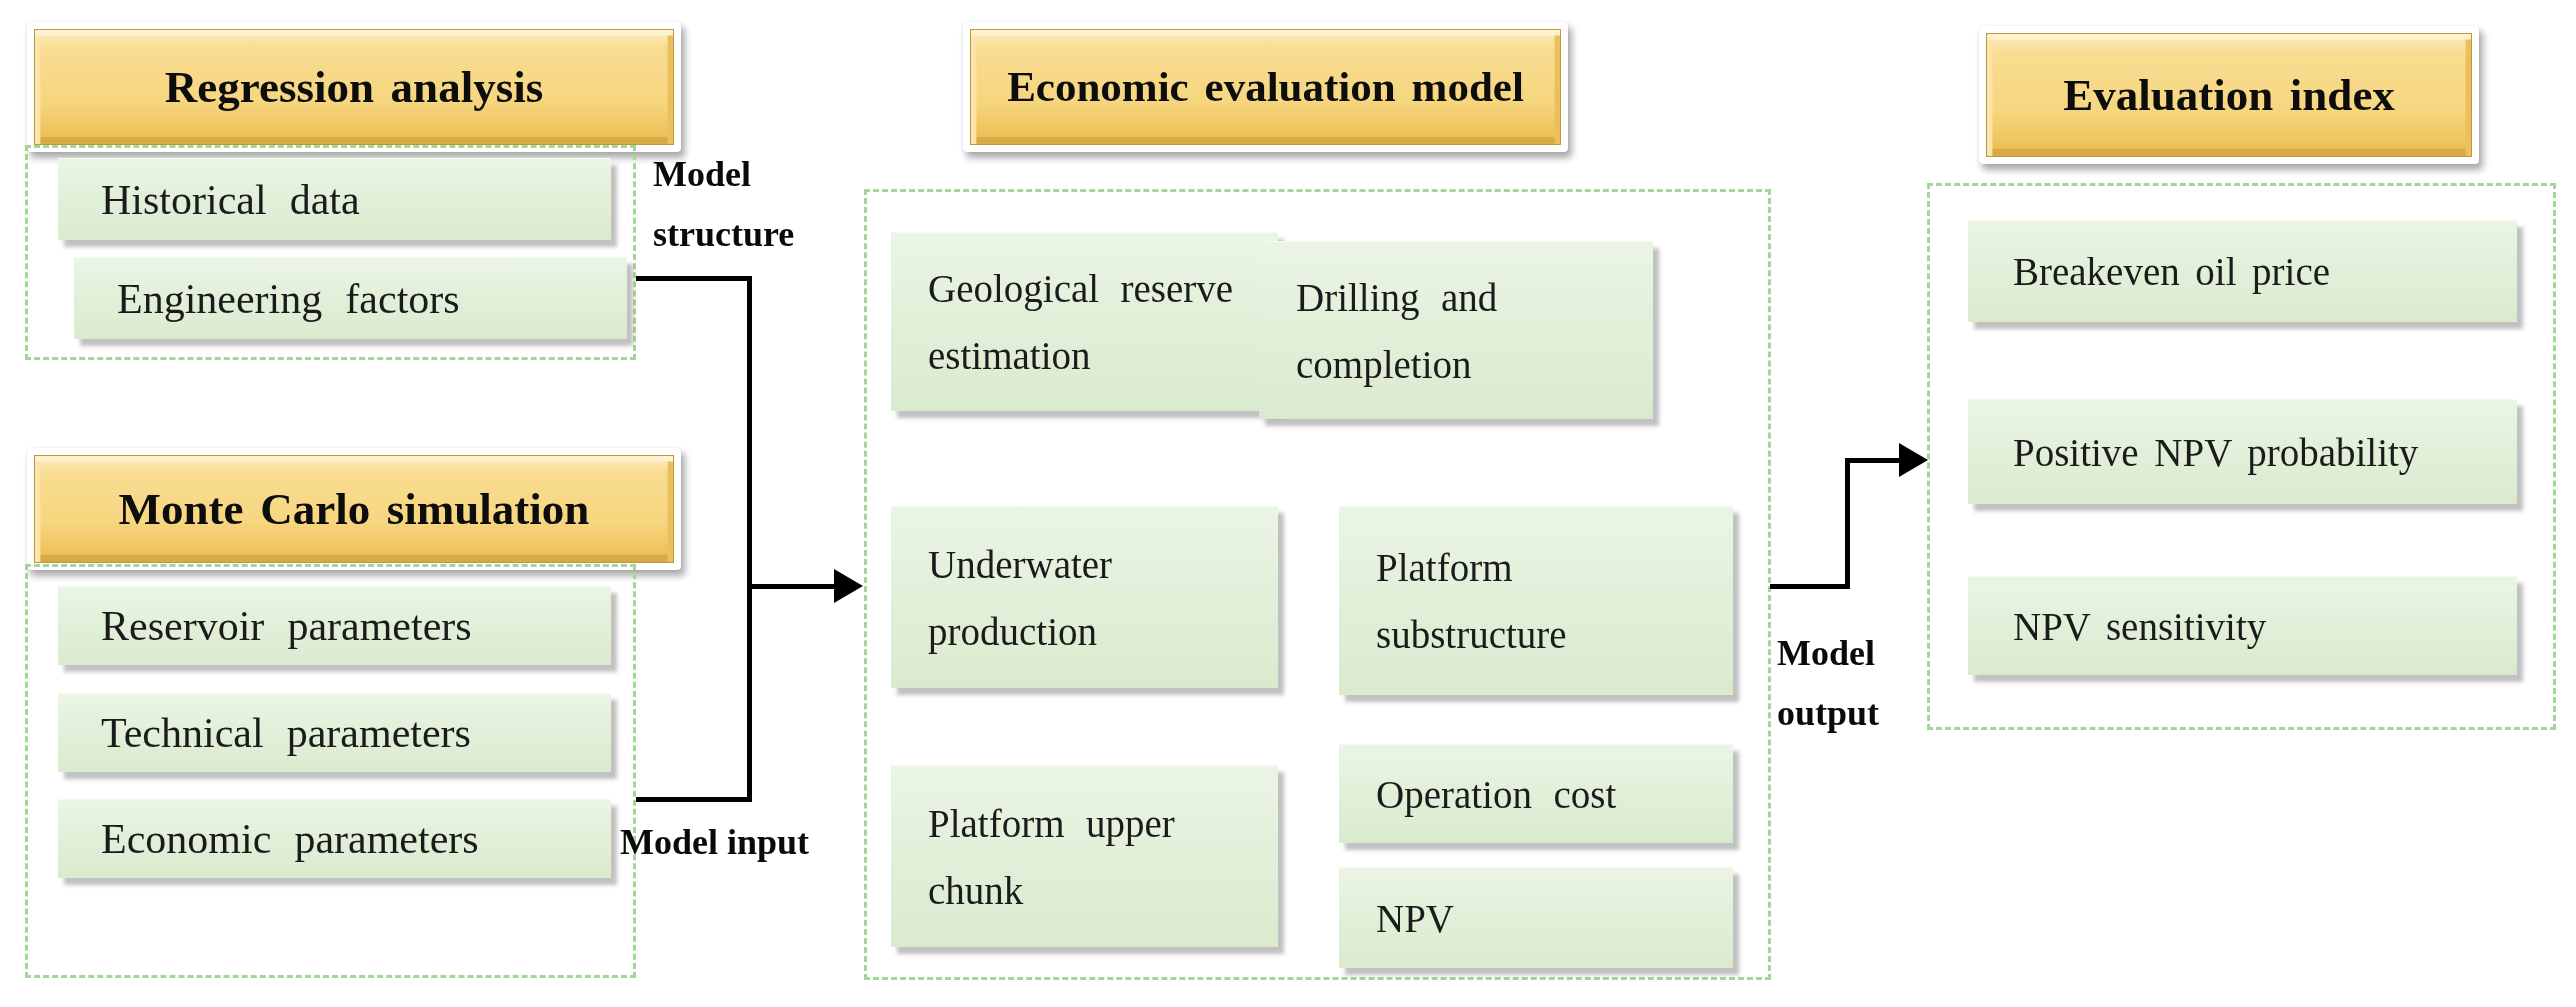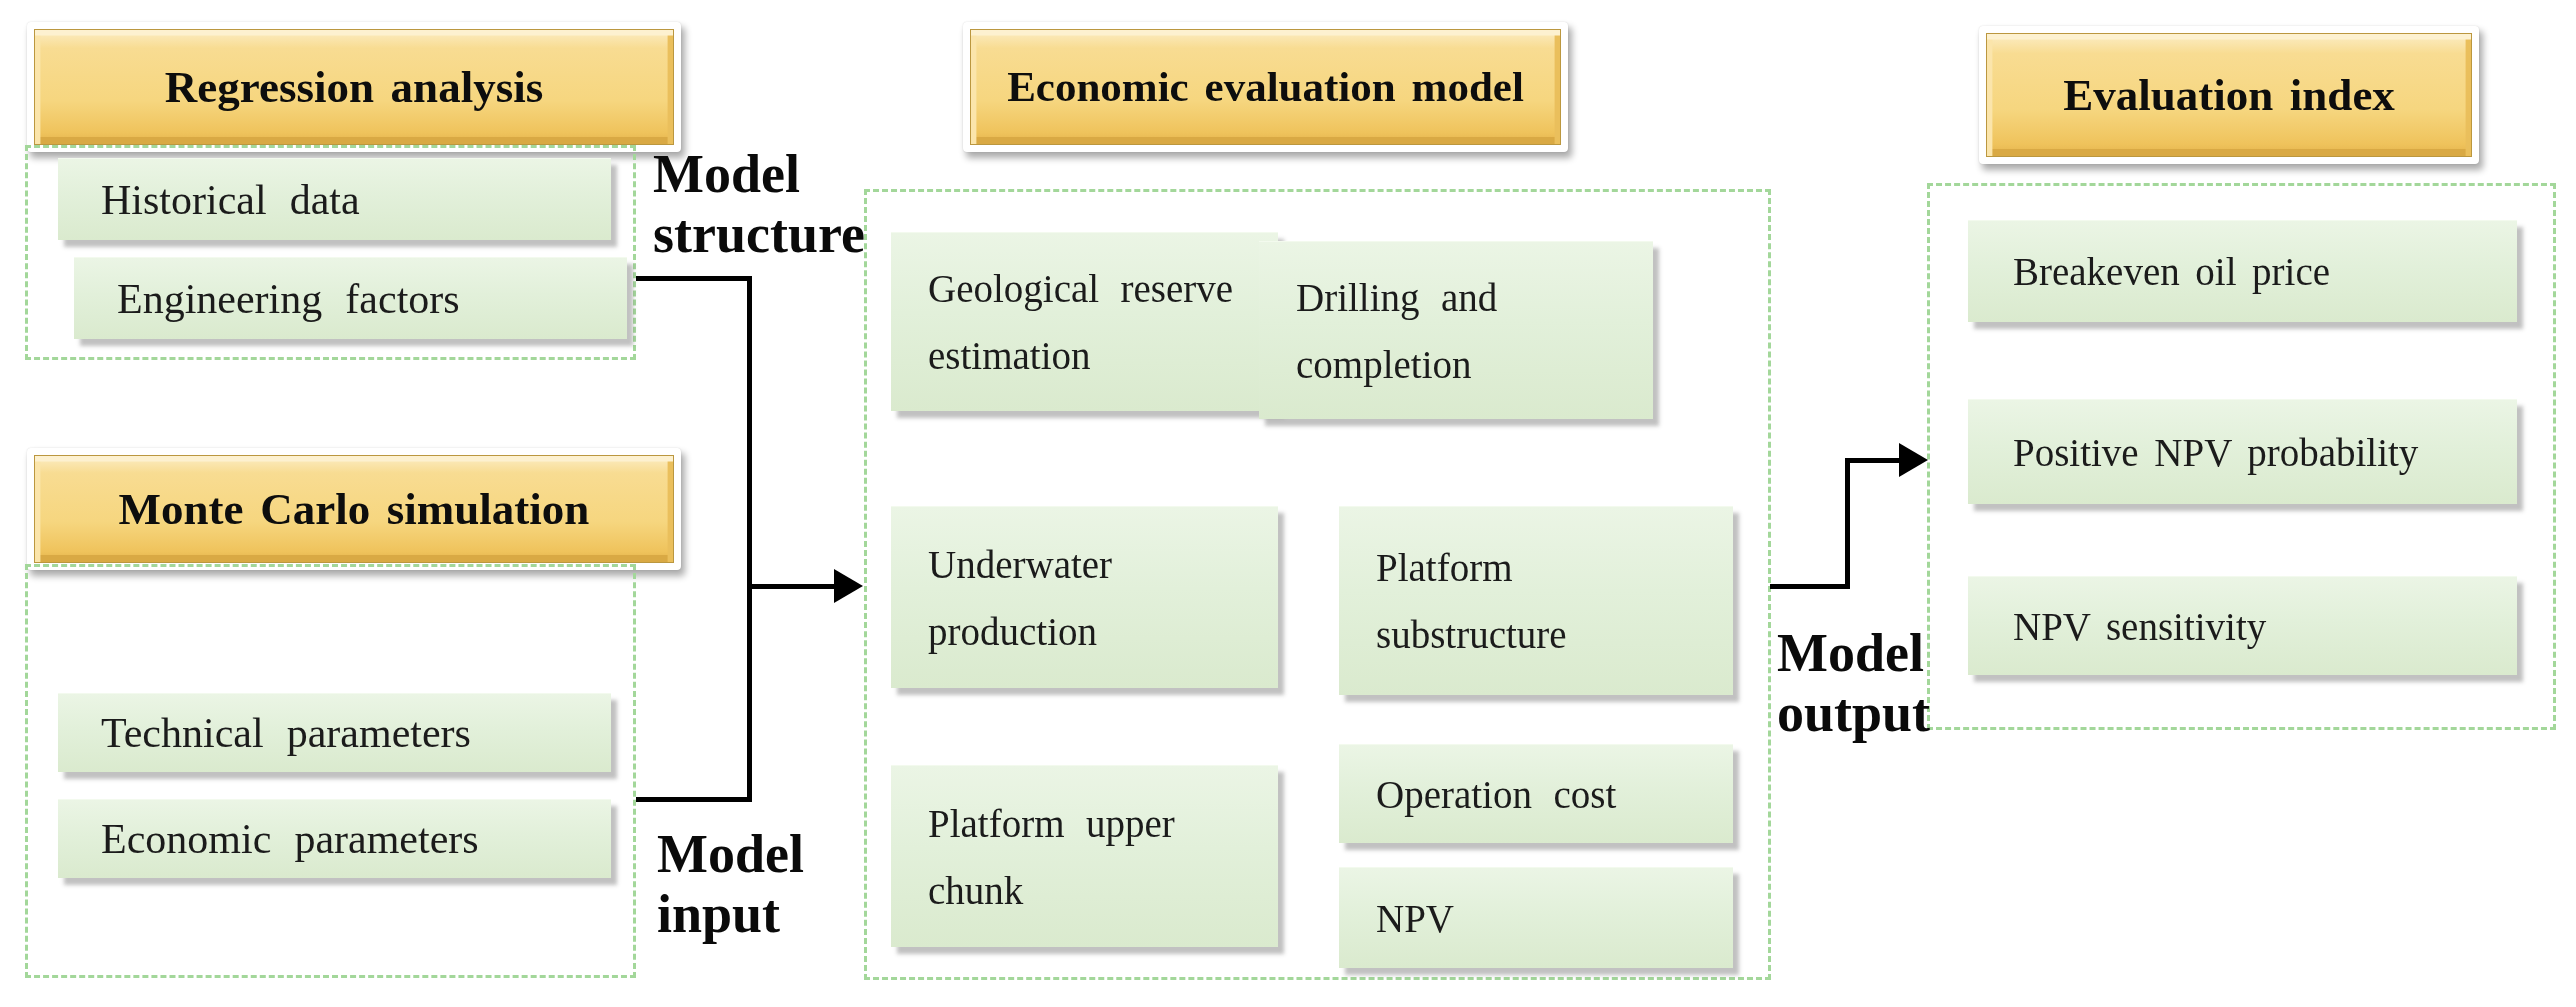--- a/index.html
+++ b/index.html
@@ -36,21 +36,21 @@
   .gbox.right{font-size:39px;word-spacing:0.15em;padding-left:45px;}
   
   .line{position:absolute;background:#000000;}
   .arrowhead{
     position:absolute;width:0;height:0;
     border-top:17px solid transparent;border-bottom:17px solid transparent;
     border-left:29px solid #000000;
   }
   
   .lbl{
-    position:absolute;font-weight:bold;font-size:54px;line-height:60px;color:#0a0a0a;
+    position:absolute;font-weight:bold;font-size:36px;line-height:60px;color:#0a0a0a;
   }
 </style>
 </head>
 <body>
 
 <div id="canvas">
 
   <div class="hdr-frame" style="left:27px;top:21.6px;width:640px;height:116px;">
     <div class="hdr">Regression analysis</div>
   </div>
@@ -72,20 +72,23 @@
   <div class="dash" style="left:864px;top:189px;width:901px;height:785px;"></div>
   <div class="dash" style="left:1927px;top:183px;width:623px;height:541px;"></div>
 
   <div class="gbox" style="left:58px;top:158px;width:553px;height:82px;">
     <span>Historical data</span>
   </div>
   <div class="gbox" style="left:58px;top:257px;width:553px;height:82px;margin-left:16px;">
     <span>Engineering factors</span>
   </div>
 
+  <div class="gbox" style="left:58px;top:586px;width:553px;height:79px;">
+    <span>Reservoir parameters</span>
+  </div>
   <div class="gbox" style="left:58px;top:693px;width:553px;height:79px;">
     <span>Technical parameters</span>
   </div>
   <div class="gbox" style="left:58px;top:799px;width:553px;height:79px;">
     <span>Economic parameters</span>
   </div>
 
   <div class="gbox mid" style="left:891px;top:232px;width:387px;height:179px;">
     <span>Geological reserve estimation</span>
   </div>
@@ -124,17 +127,17 @@
   <div class="line" style="left:636px;top:797px;width:115px;height:4.6px;"></div>
   <div class="line" style="left:748px;top:584px;width:88px;height:4.6px;"></div>
   <div class="arrowhead" style="left:834px;top:569px;"></div>
 
   <div class="line" style="left:1770px;top:584px;width:80px;height:4.6px;"></div>
   <div class="line" style="left:1845px;top:458px;width:4.6px;height:131px;"></div>
   <div class="line" style="left:1848px;top:458px;width:53px;height:4.6px;"></div>
   <div class="arrowhead" style="left:1899px;top:443px;"></div>
 
   <div class="lbl" style="left:653px;top:144px;width:232px;">Model structure</div>
-  <div class="lbl" style="left:657px;top:812px;width:201px;margin-top:12px;">Model input</div>
+  <div class="lbl" style="left:620px;top:812px;width:201px;">Model input</div>
   <div class="lbl" style="left:1777px;top:623px;width:193px;">Model output</div>
 
 </div>
 
 
 </body></html>

